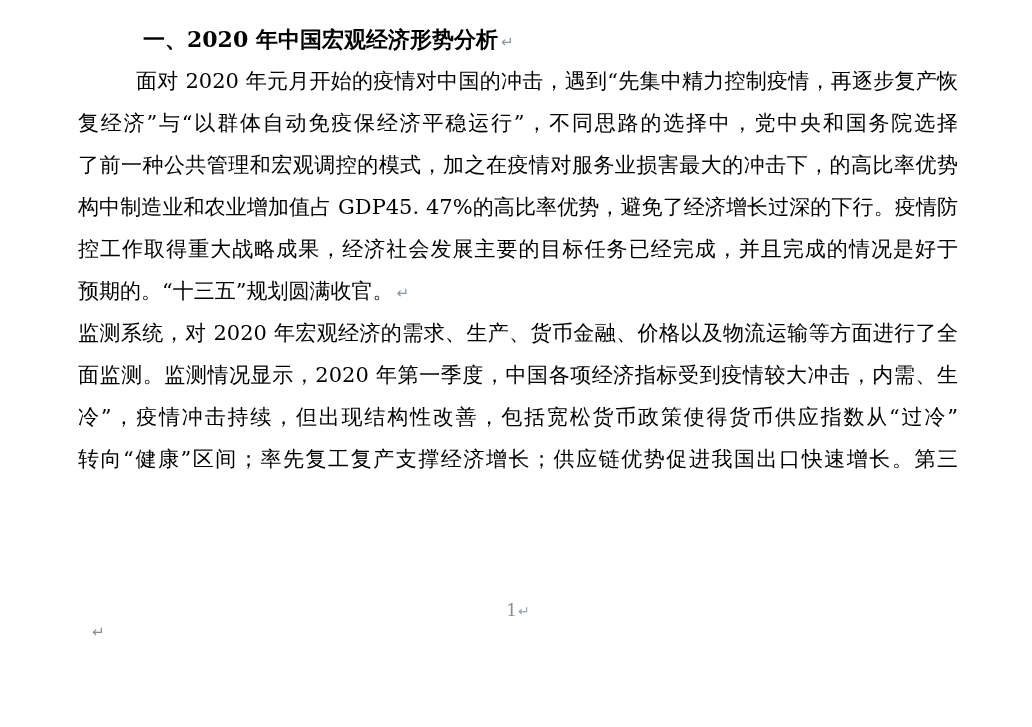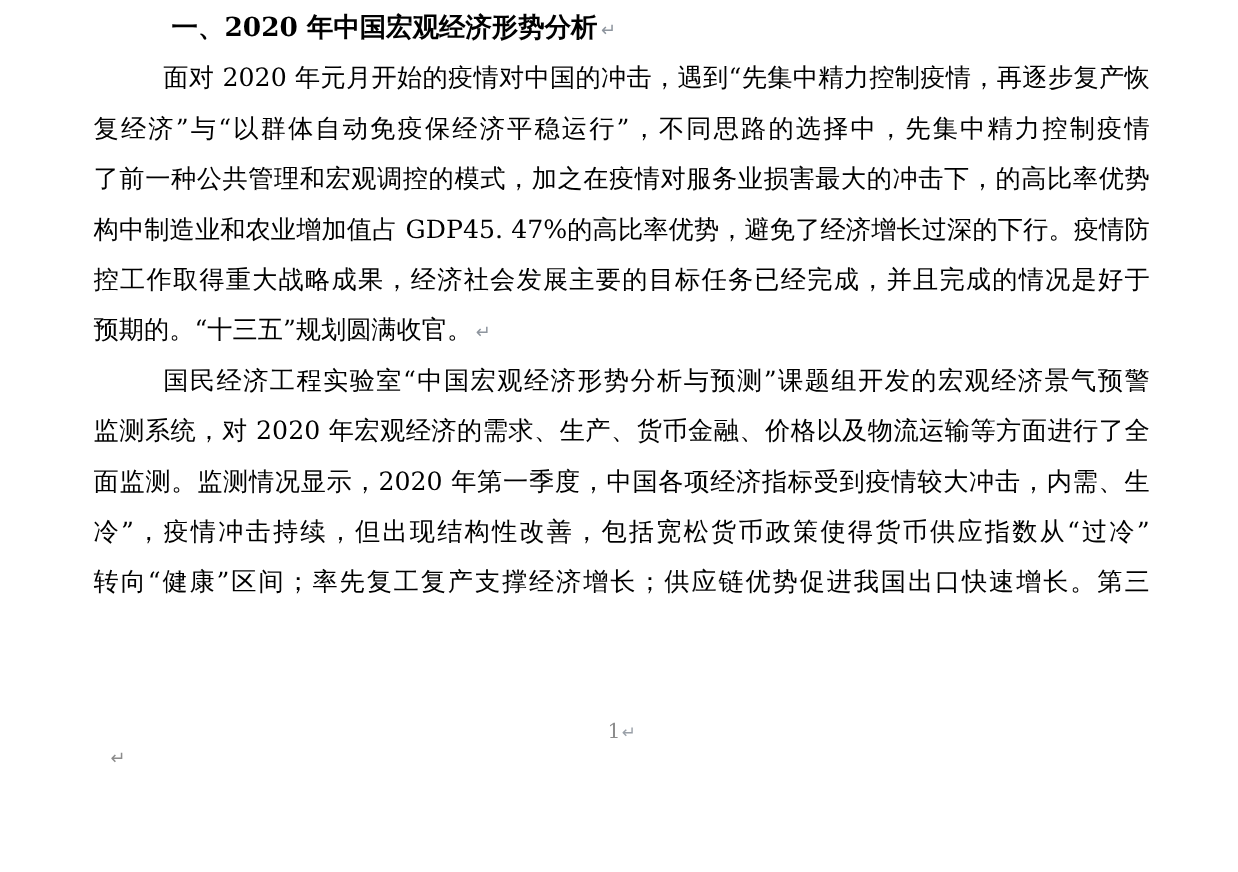--- a/index.html
+++ b/index.html
@@ -18,21 +18,21 @@
   .page {
     position: absolute;
     left: 0; top: 0;
     width: 1032px;
     height: 727px;
     background: #ffffff;
   }
   .textblock {
     position: absolute;
     left: 78px;
-    top: 2px;
+    top: 18px;
     width: 880px;
   }
   .line {
     height: 42px;
     line-height: 42px;
     font-size: 21px;
     overflow: hidden;
     white-space: normal;
   }
   .heading {
@@ -87,29 +87,28 @@
 
 <div class="page">
 
   <div class="textblock">
 
     <div class="line heading">
       <span class="htext">一、2020 年中国宏观经济形势分析</span><span class="pmark">↵</span>
     </div>
 
     <div class="line just indent">面对 2020 年元月开始的疫情对中国的冲击，遇到“先集中精力控制疫情，再逐步复产恢</div>
-    <div class="line just">复经济”与“以群体自动免疫保经济平稳运行”，不同思路的选择中，先集中精力控制疫情</div>
+    <div class="line just">复经济”与“以群体自动免疫保经济平稳运行”，不同思路的选择中，党中央和国务院选择</div>
     <div class="line just">了前一种公共管理和宏观调控的模式，加之在疫情对服务业损害最大的冲击下，的高比率优势</div>
     <div class="line just">构中制造业和农业增加值占 GDP45. 47%的高比率优势，避免了经济增长过深的下行。疫情防</div>
     <div class="line just">控工作取得重大战略成果，经济社会发展主要的目标任务已经完成，并且完成的情况是好于</div>
     <div class="line">
       <span>预期的。“十三五”规划圆满收官。</span><span class="pmark">↵</span>
     </div>
 
-    <div class="line just indent">国民经济工程实验室“中国宏观经济形势分析与预测”课题组开发的宏观经济景气预警</div>
     <div class="line just">监测系统，对 2020 年宏观经济的需求、生产、货币金融、价格以及物流运输等方面进行了全</div>
     <div class="line just">面监测。监测情况显示，2020 年第一季度，中国各项经济指标受到疫情较大冲击，内需、生</div>
     <div class="line just">冷”，疫情冲击持续，但出现结构性改善，包括宽松货币政策使得货币供应指数从“过冷”</div>
     <div class="line just">转向“健康”区间；率先复工复产支撑经济增长；供应链优势促进我国出口快速增长。第三</div>
 
   </div>
 
   <div class="footer-pagenum">
     <span>1</span><span class="pmark">↵</span>
   </div>

